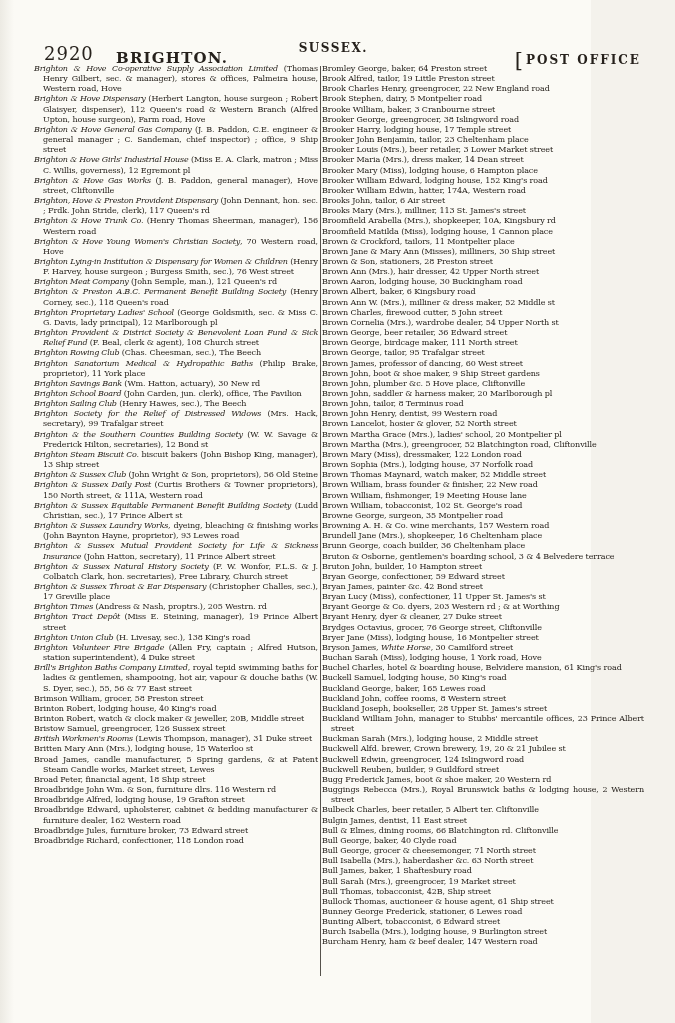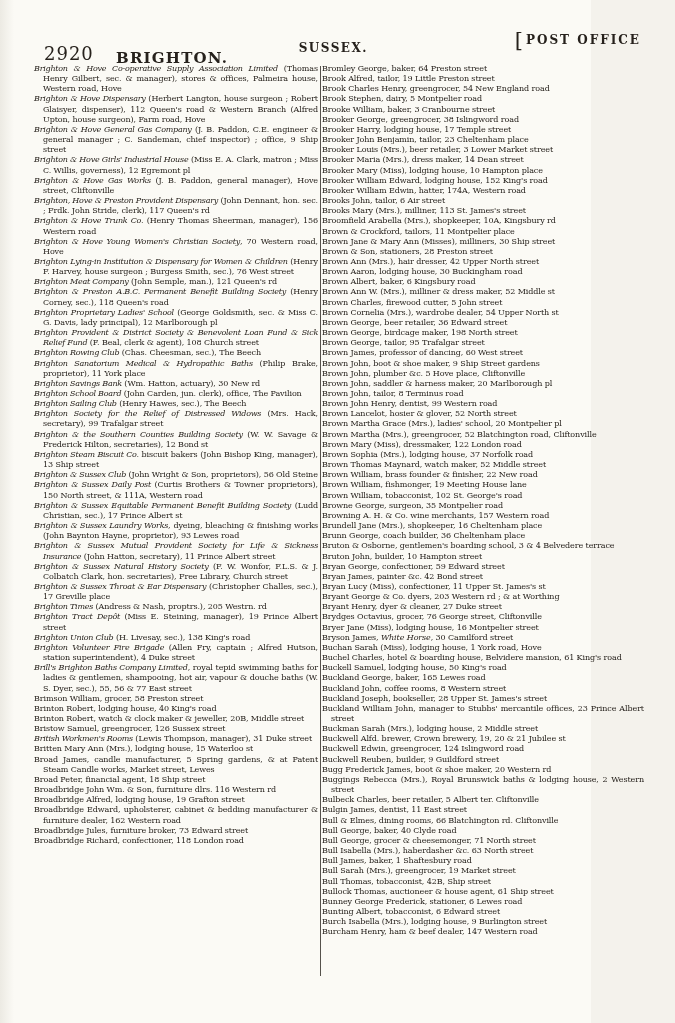--- a/index.html
+++ b/index.html
@@ -23,21 +23,21 @@
   }
   .place {
     position: absolute; left: 116px; top: 49px;
     font-size: 15px; font-weight: bold; letter-spacing: 1.2px;
   }
   .county {
     position: absolute; left: 50%; transform: translateX(-56%); top: 41px;
     font-size: 12px; font-weight: bold; letter-spacing: 1.5px;
   }
   .dirhead {
-    position: absolute; right: 34px; top: 28px;
+    position: absolute; right: 34px; top: 48px;
     font-size: 12px; font-weight: bold; letter-spacing: 2px; white-space: nowrap;
   }
   .bracket {
     font-size: 21px; font-weight: normal; letter-spacing: 0;
     vertical-align: -3px; margin-right: 3px;
   }
   
   .columns {
     position: absolute; top: 64px; left: 34px;
     width: 610px; height: 915px;
@@ -119,45 +119,46 @@
         <p class="entry"><span class="r">Broadbridge John Wm. &amp; Son, furniture dlrs. 116 Western rd</span></p>
         <p class="entry"><span class="r">Broadbridge Alfred, lodging house, 19 Grafton street</span></p>
         <p class="entry"><span class="r">Broadbridge Edward, upholsterer, cabinet &amp; bedding manufacturer &amp; furniture dealer, 162 Western road</span></p>
         <p class="entry"><span class="r">Broadbridge Jules, furniture broker, 73 Edward street</span></p>
         <p class="entry"><span class="r">Broadbridge Richard, confectioner, 118 London road</span></p>
       </div>
     <div class="divider"></div>
     <div class="col colr">
         <p class="entry"><span class="r">Bromley George, baker, 64 Preston street</span></p>
         <p class="entry"><span class="r">Brook Alfred, tailor, 19 Little Preston street</span></p>
-        <p class="entry"><span class="r">Brook Charles Henry, greengrocer, 54 New England road</span></p>
+        <p class="entry"><span class="r">Brook Charles Henry, greengrocer, 22 New England road</span></p>
         <p class="entry"><span class="r">Brook Stephen, dairy, 5 Montpelier road</span></p>
         <p class="entry"><span class="r">Brooke William, baker, 3 Cranbourne street</span></p>
         <p class="entry"><span class="r">Brooker George, greengrocer, 38 Islingword road</span></p>
         <p class="entry"><span class="r">Brooker Harry, lodging house, 17 Temple street</span></p>
         <p class="entry"><span class="r">Brooker John Benjamin, tailor, 23 Cheltenham place</span></p>
         <p class="entry"><span class="r">Brooker Louis (Mrs.), beer retailer, 3 Lower Market street</span></p>
         <p class="entry"><span class="r">Brooker Maria (Mrs.), dress maker, 14 Dean street</span></p>
-        <p class="entry"><span class="r">Brooker Mary (Miss), lodging house, 10 Hampton place</span></p>
+        <p class="entry"><span class="r">Brooker Mary (Miss), lodging house, 6 Hampton place</span></p>
         <p class="entry"><span class="r">Brooker William Edward, lodging house, 152 King's road</span></p>
         <p class="entry"><span class="r">Brooker William Edwin, hatter, 174A, Western road</span></p>
         <p class="entry"><span class="r">Brooks John, tailor, 6 Air street</span></p>
         <p class="entry"><span class="r">Brooks Mary (Mrs.), milliner, 113 St. James's street</span></p>
         <p class="entry"><span class="r">Broomfield Arabella (Mrs.), shopkeeper, 10A, Kingsbury rd</span></p>
+        <p class="entry"><span class="r">Broomfield Matilda (Miss), lodging house, 1 Cannon place</span></p>
         <p class="entry"><span class="r">Brown &amp; Crockford, tailors, 11 Montpelier place</span></p>
         <p class="entry"><span class="r">Brown Jane &amp; Mary Ann (Misses), milliners, 30 Ship street</span></p>
         <p class="entry"><span class="r">Brown &amp; Son, stationers, 28 Preston street</span></p>
         <p class="entry"><span class="r">Brown Ann (Mrs.), hair dresser, 42 Upper North street</span></p>
         <p class="entry"><span class="r">Brown Aaron, lodging house, 30 Buckingham road</span></p>
         <p class="entry"><span class="r">Brown Albert, baker, 6 Kingsbury road</span></p>
         <p class="entry"><span class="r">Brown Ann W. (Mrs.), milliner &amp; dress maker, 52 Middle st</span></p>
         <p class="entry"><span class="r">Brown Charles, firewood cutter, 5 John street</span></p>
         <p class="entry"><span class="r">Brown Cornelia (Mrs.), wardrobe dealer, 54 Upper North st</span></p>
         <p class="entry"><span class="r">Brown George, beer retailer, 36 Edward street</span></p>
-        <p class="entry"><span class="r">Brown George, birdcage maker, 198 North street</span></p>
+        <p class="entry"><span class="r">Brown George, birdcage maker, 111 North street</span></p>
         <p class="entry"><span class="r">Brown George, tailor, 95 Trafalgar street</span></p>
         <p class="entry"><span class="r">Brown James, professor of dancing, 60 West street</span></p>
         <p class="entry"><span class="r">Brown John, boot &amp; shoe maker, 9 Ship Street gardens</span></p>
         <p class="entry"><span class="r">Brown John, plumber &amp;c. 5 Hove place, Cliftonville</span></p>
         <p class="entry"><span class="r">Brown John, saddler &amp; harness maker, 20 Marlborough pl</span></p>
         <p class="entry"><span class="r">Brown John, tailor, 8 Terminus road</span></p>
         <p class="entry"><span class="r">Brown John Henry, dentist, 99 Western road</span></p>
         <p class="entry"><span class="r">Brown Lancelot, hosier &amp; glover, 52 North street</span></p>
         <p class="entry"><span class="r">Brown Martha Grace (Mrs.), ladies' school, 20 Montpelier pl</span></p>
         <p class="entry"><span class="r">Brown Martha (Mrs.), greengrocer, 52 Blatchington road, Cliftonville</span></p>

